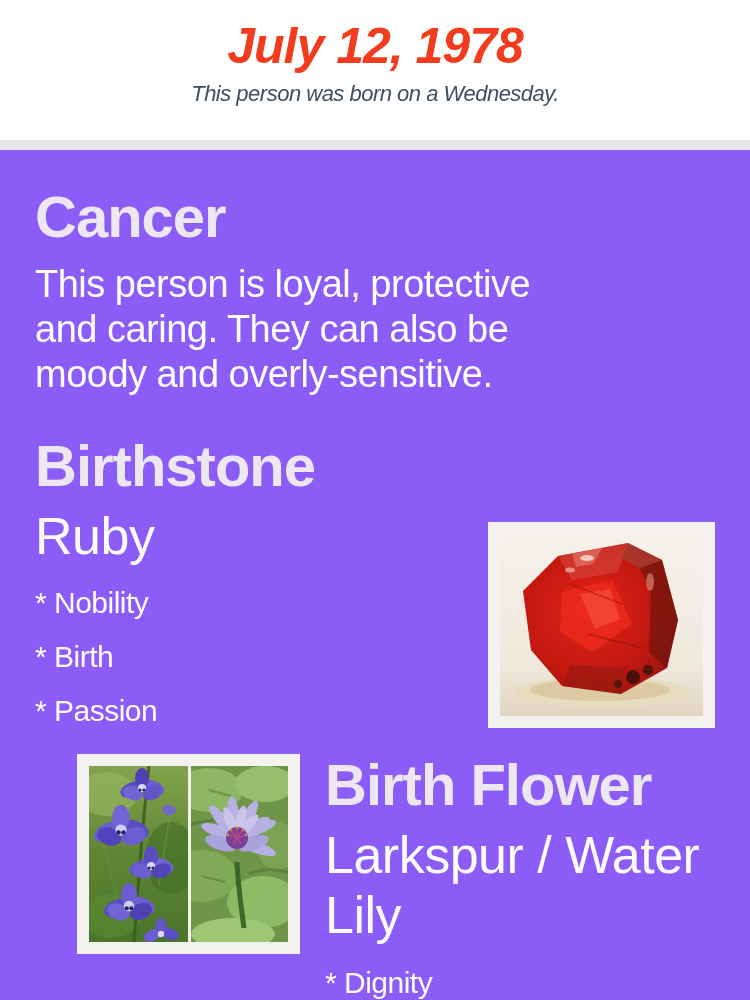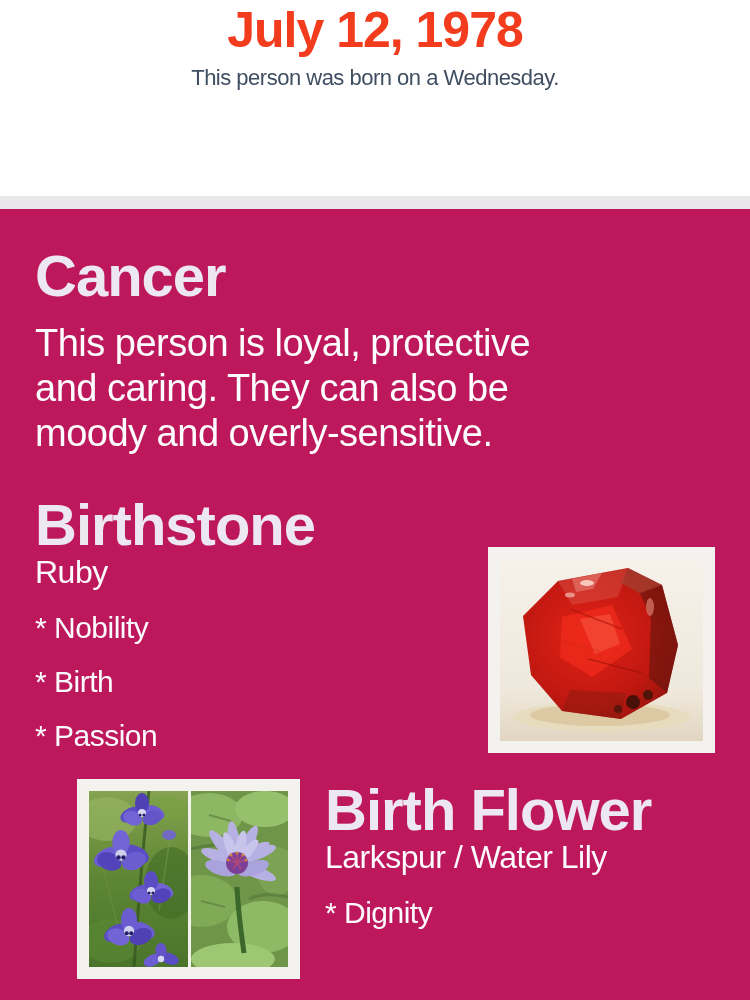--- a/index.html
+++ b/index.html
@@ -1,41 +1,41 @@
 <!DOCTYPE html>
 <html><head>
 <meta charset="utf-8">
 <style>
   * { margin:0; padding:0; box-sizing:border-box; }
   html,body { width:750px; height:1000px; }
   body { font-family:"Liberation Sans", sans-serif; background:#ffffff; overflow:hidden; }
   .page { width:750px; height:1000px; display:flex; flex-direction:column; }
 
   
-  .header { background:#ffffff; text-align:center; padding-top:4px; height:196px; }
+  .header { background:#ffffff; text-align:center; padding-top:20px; height:176px;font-style:italic; }
   .date-title { color:#f23c1d; font-size:50px; font-weight:bold; line-height:1.05; letter-spacing:-1px; }
   .site-line { color:#181c22; font-size:36px; line-height:1.0; margin-top:9px; letter-spacing:-1px; }
   .born-line { color:#3f4e60; font-size:22px; line-height:1.0; margin-top:10px; letter-spacing:-0.5px; }
 
   .divider { height:13px; background:#e9e7e9; }
 
   
-  .purple { background:#be185d; flex:1; padding:0 35px; color:#ffffff; }
+  .purple { background:#8b5cf6; flex:1; padding:0 35px; color:#ffffff; }
 
   h2.section-h { color:#ece7f0; font-size:58px; font-weight:bold; letter-spacing:-1px; line-height:1.0; }
 
   .zodiac { margin-top:38px; }
   .zodiac-desc { margin-top:16px; font-size:38px; line-height:45px; color:#fdfdfe; letter-spacing:-0.5px; }
 
   .row { display:flex; }
   .birthstone-row { margin-top:40px; align-items:flex-end; }
   .birthstone-text { flex:1; }
   .flower-row { margin-top:26px; align-items:flex-start;padding-left:42px; }
 
-  .item-name { font-size:32px; line-height:1.15; color:#fbfafd; margin-top:0; letter-spacing:-0.5px; }
+  .item-name { font-size:52px; line-height:1.15; color:#fbfafd; margin-top:12px; letter-spacing:-0.5px; }
   .traits { list-style:none; margin-top:12px; }
   .traits li { font-size:30px; line-height:34px; color:#fbfafd; margin-top:20px; letter-spacing:-0.5px; }
 
   .photo-frame { background:#f4f2ef; padding:12px; }
   .ruby-frame { width:227px; height:206px; }
   .flower-frame { width:223px; height:200px; margin-right:25px; flex:0 0 auto; }
   .flower-split { display:flex; gap:3px; height:176px; }
   .photo-frame svg { display:block; }
 
   .flower-textcol { padding-top:2px; }

